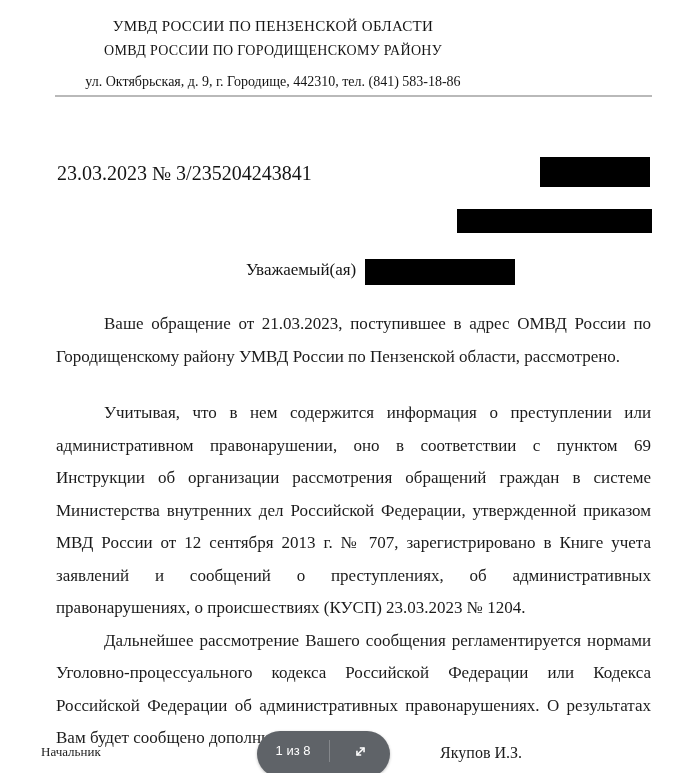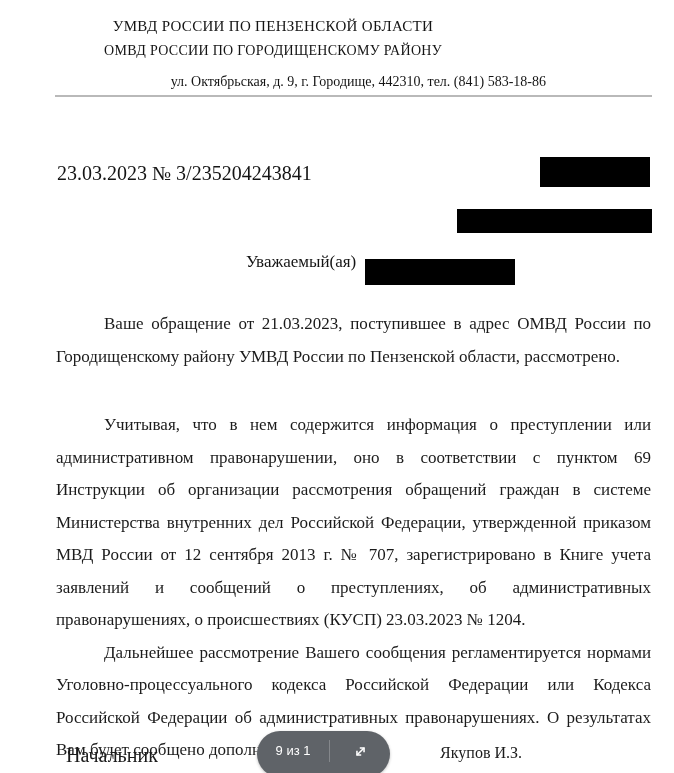--- a/index.html
+++ b/index.html
@@ -34,21 +34,21 @@
     position: absolute;
     top: 43px; left: 0; right: 0;
     text-align: center;
     font-size: 14px;
     letter-spacing: 0.3px;
     color: #141414;
   }
   .address {
     position: absolute;
     top: 74px; left: 0; right: 0;
-    text-align: right;
+    text-align: center;
     font-size: 14px;
     color: #141414;
   }
   .rule {
     position: absolute;
     top: 95px; left: 55px;
     width: 597px; height: 2px;
     background: #b9b9b9;
   }
   .ref {
@@ -57,44 +57,44 @@
     font-size: 20px;
     color: #141414;
     white-space: nowrap;
   }
   .redact { position: absolute; background: #000000; }
   .r1 { left: 540px; top: 157px; width: 110px; height: 30px; }
   .r2 { left: 457px; top: 209px; width: 195px; height: 24px; }
   .r3 { left: 365px; top: 259px; width: 150px; height: 26px; }
   .salutation {
     position: absolute;
-    top: 252px; left: 246px;
+    top: 260px; left: 246px;
     font-size: 17px;
     color: #141414;
     white-space: nowrap;
   }
   .body {
     position: absolute;
     top: 308px; left: 56px;
     width: 595px;
     font-size: 17px;
     line-height: 32.5px;
     color: #1b1b1b;
     text-align: justify;
     text-align-last: left;
   }
   .body p {
     margin: 0;
     text-indent: 48px;
   }
-  .body p.p1 { margin-bottom: 36px; }
+  .body p.p1 { margin-bottom: 24px; }
   .sig-title {
     position: absolute;
-    top: 744px; left: 66px;
-    font-size: 20px;
+    top: 744px; left: 41px;
+    font-size: 13px;
     color: #1b1b1b;
     font-family: Liberation Serif, serif;
   }
   .sig-name {
     position: absolute;
     top: 744px; right: 24px;
     font-size: 16px;
     color: #1b1b1b;
     margin-left: 8px;
   }
@@ -166,21 +166,21 @@
       <p>Учитывая, что в нем содержится информация о преступлении или административном правонарушении, оно в соответствии с пунктом 69 Инструкции об организации рассмотрения обращений граждан в системе Министерства внутренних дел Российской Федерации, утвержденной приказом МВД России от 12 сентября 2013 г. № 707, зарегистрировано в Книге учета заявлений и сообщений о преступлениях, об административных правонарушениях, о происшествиях (КУСП) 23.03.2023 № 1204.</p>
       <p>Дальнейшее рассмотрение Вашего сообщения регламентируется нормами Уголовно-процессуального кодекса Российской Федерации или Кодекса Российской Федерации об административных правонарушениях. О результатах Вам будет сообщено дополнительно.</p>
     </div>
 
     <div class="sig-title">Начальник</div>
 
     <div class="sig-name">Якупов И.З.</div>
   </div>
 
   <div class="pill">
-    <span class="pill-text">9 из 1</span>
+    <span class="pill-text">1 из 8</span>
     <span class="pill-divider"></span>
     <button class="pill-btn">
       <svg width="17" height="17" viewBox="0 0 24 24" fill="none" stroke="#ffffff" stroke-width="2.2">
         <line x1="7" y1="17" x2="17" y2="7"></line>
         <polyline points="11,7 17,7 17,13"></polyline>
         <polyline points="13,17 7,17 7,11"></polyline>
       </svg>
     </button>
   </div>
 </div>

